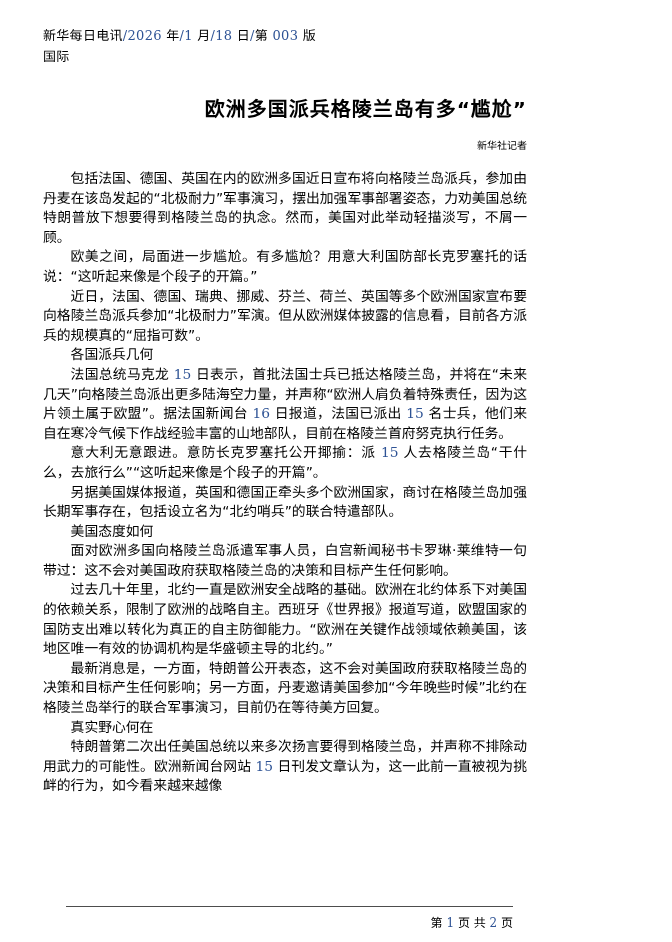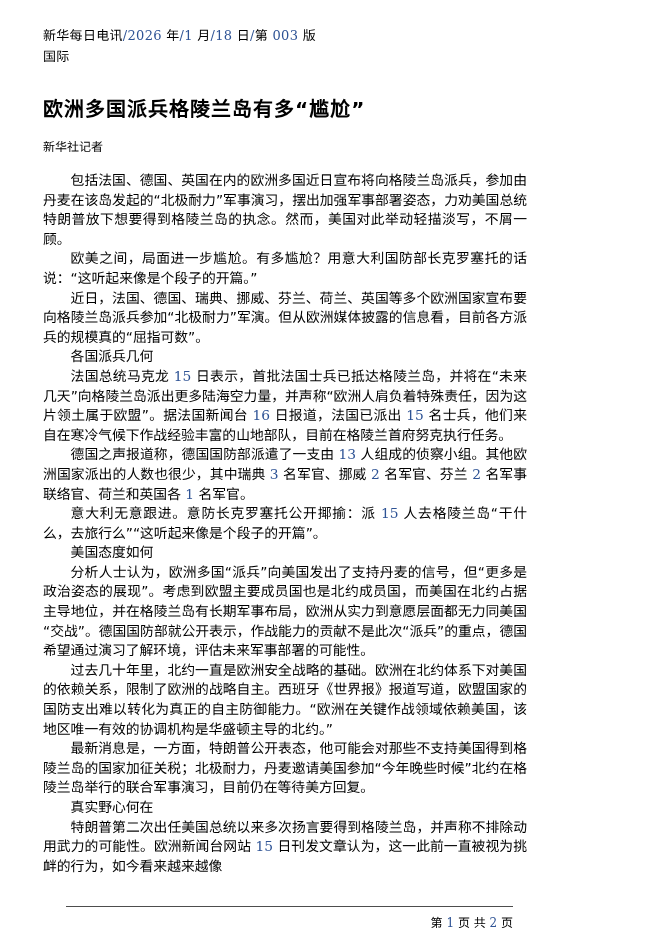--- a/index.html
+++ b/index.html
@@ -18,29 +18,29 @@
   .content {
     padding: 25px 52px 0 43px;
   }
   .masthead {
     font-size: 13px;
     line-height: 21px;
     letter-spacing: 0.3px;
   }
   .article-title {
     margin-top: 26px;
-    text-align: left;
+    text-align: right;
     font-size: 20px;
     font-weight: bold;
     letter-spacing: 1px;
   }
   .byline {
     margin-top: 15px;
-    text-align: left;
-    font-size: 12px;
+    text-align: right;
+    font-size: 10px;
   }
   .body-text {
     margin-top: 17px;
     font-size: 13.8px;
     line-height: 19.6px;
     text-align: justify;
   }
   .body-text p {
     text-indent: 2em;
     margin: 0;
@@ -74,26 +74,26 @@
     <h1 class="article-title">欧洲多国派兵格陵兰岛有多“尴尬”</h1>
 
     <div class="byline">新华社记者</div>
 
     <div class="body-text">
       <p>包括法国、德国、英国在内的欧洲多国近日宣布将向格陵兰岛派兵，参加由丹麦在该岛发起的“北极耐力”军事演习，摆出加强军事部署姿态，力劝美国总统特朗普放下想要得到格陵兰岛的执念。然而，美国对此举动轻描淡写，不屑一顾。</p>
       <p>欧美之间，局面进一步尴尬。有多尴尬？用意大利国防部长克罗塞托的话说：“这听起来像是个段子的开篇。”</p>
       <p>近日，法国、德国、瑞典、挪威、芬兰、荷兰、英国等多个欧洲国家宣布要向格陵兰岛派兵参加“北极耐力”军演。但从欧洲媒体披露的信息看，目前各方派兵的规模真的“屈指可数”。</p>
       <p>各国派兵几何</p>
       <p>法国总统马克龙 <span class="num">15</span> 日表示，首批法国士兵已抵达格陵兰岛，并将在“未来几天”向格陵兰岛派出更多陆海空力量，并声称“欧洲人肩负着特殊责任，因为这片领土属于欧盟”。据法国新闻台 <span class="num">16</span> 日报道，法国已派出 <span class="num">15</span> 名士兵，他们来自在寒冷气候下作战经验丰富的山地部队，目前在格陵兰首府努克执行任务。</p>
-      <p>德国之声报道称，德国国防部派遣了一支由 <span class="num">13</span> 人组成的侦察小组。其他欧洲国家派出的人数也很少，其中瑞典 <span class="num">3</span> 名军官、挪威 <span class="num">2</span> 名军官、芬兰 <span class="num">2</span> 名军事联络官、荷兰和英国各 <span class="num">1</span> 名军官。</p>
       <p>意大利无意跟进。意防长克罗塞托公开揶揄：派 <span class="num">15</span> 人去格陵兰岛“干什么，去旅行么”“这听起来像是个段子的开篇”。</p>
+      <p>另据美国媒体报道，英国和德国正牵头多个欧洲国家，商讨在格陵兰岛加强长期军事存在，包括设立名为“北约哨兵”的联合特遣部队。</p>
       <p>美国态度如何</p>
-      <p>分析人士认为，欧洲多国“派兵”向美国发出了支持丹麦的信号，但“更多是政治姿态的展现”。考虑到欧盟主要成员国也是北约成员国，而美国在北约占据主导地位，并在格陵兰岛有长期军事布局，欧洲从实力到意愿层面都无力同美国“交战”。德国国防部就公开表示，作战能力的贡献不是此次“派兵”的重点，德国希望通过演习了解环境，评估未来军事部署的可能性。</p>
+      <p>面对欧洲多国向格陵兰岛派遣军事人员，白宫新闻秘书卡罗琳·莱维特一句带过：这不会对美国政府获取格陵兰岛的决策和目标产生任何影响。</p>
       <p>过去几十年里，北约一直是欧洲安全战略的基础。欧洲在北约体系下对美国的依赖关系，限制了欧洲的战略自主。西班牙《世界报》报道写道，欧盟国家的国防支出难以转化为真正的自主防御能力。“欧洲在关键作战领域依赖美国，该地区唯一有效的协调机构是华盛顿主导的北约。”</p>
-      <p>最新消息是，一方面，特朗普公开表态，他可能会对那些不支持美国得到格陵兰岛的国家加征关税；北极耐力，丹麦邀请美国参加“今年晚些时候”北约在格陵兰岛举行的联合军事演习，目前仍在等待美方回复。</p>
+      <p>最新消息是，一方面，特朗普公开表态，这不会对美国政府获取格陵兰岛的决策和目标产生任何影响；另一方面，丹麦邀请美国参加“今年晚些时候”北约在格陵兰岛举行的联合军事演习，目前仍在等待美方回复。</p>
       <p>真实野心何在</p>
       <p>特朗普第二次出任美国总统以来多次扬言要得到格陵兰岛，并声称不排除动用武力的可能性。欧洲新闻台网站 <span class="num">15</span> 日刊发文章认为，这一此前一直被视为挑衅的行为，如今看来越来越像</p>
     </div>
 
   </div>
 
   <div class="page-footer">
     <span>第 <span class="num">1</span> 页 共 <span class="num">2</span> 页</span>
   </div>
 </div>

